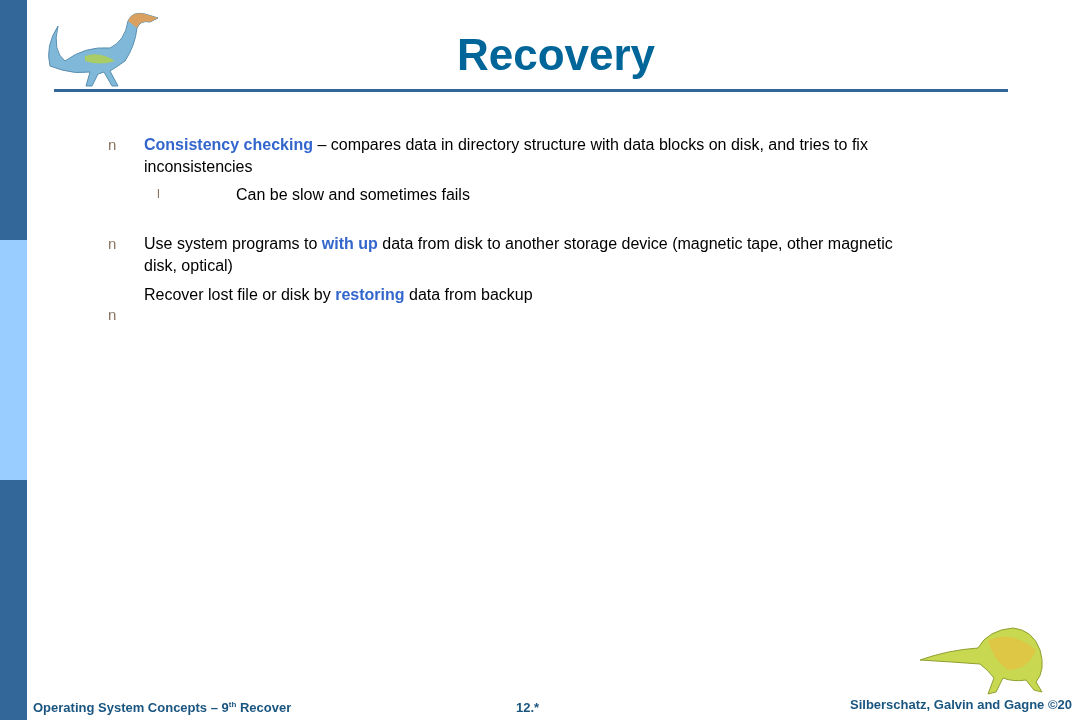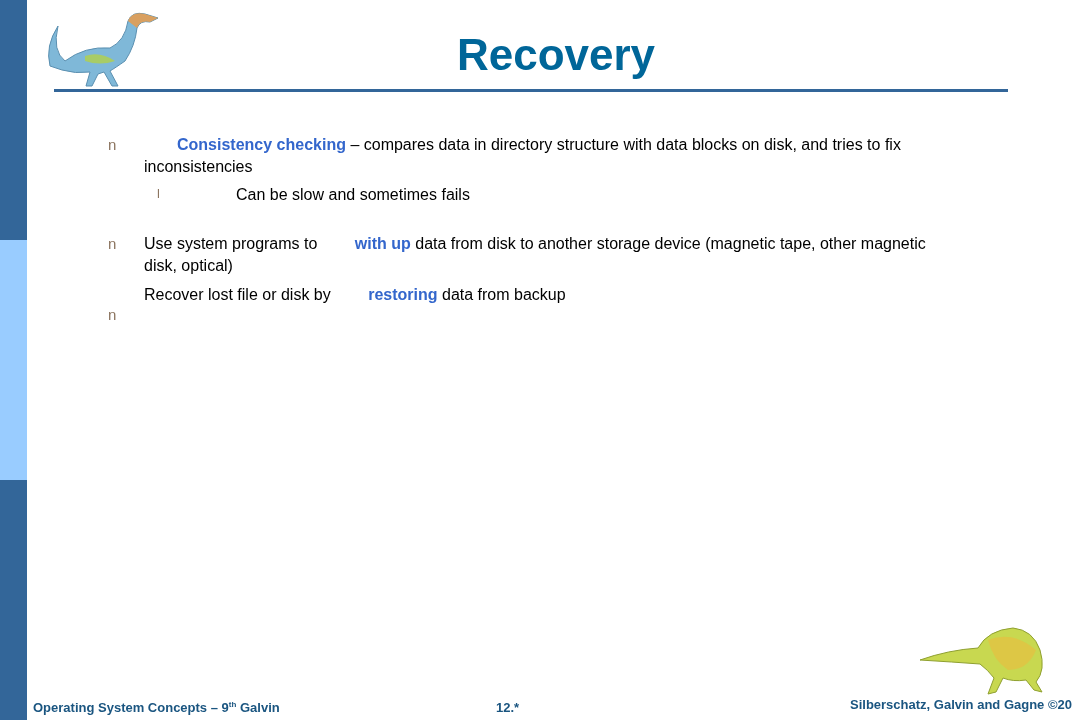--- a/index.html
+++ b/index.html
@@ -11,21 +11,21 @@
   .sb-mid { top:240px; height:240px; background:#99ccff; }
   .sb-bot { top:480px; height:240px; background:#336699; }
   .title { position:absolute; left:0; width:1080px; top:30px; text-align:center; padding-left:16px;
            font-size:44px; font-weight:bold; color:#006699; }
   .title span { position:relative; left:0; }
   .rule { position:absolute; left:54px; top:89px; width:954px; height:3px; background:#336699; }
   .dino-top { position:absolute; left:40px; top:6px; width:125px; height:84px; }
   .dino-bot { position:absolute; left:918px; top:620px; width:130px; height:80px; }
   .item { position:absolute; font-size:16px; color:#000; line-height:22px; }
   .bullet { position:absolute; font-size:15px; color:#8c7560; }
-  .hl { color:#3366cc; font-weight:bold;margin-left:33px; }
+  .hl { color:#3366cc; font-weight:bold; }
   .text { position:absolute; left:144px; width:880px; }
   .footer { position:absolute; top:700px; font-size:13px; font-weight:bold; color:#1a5580; }
   sup { font-size:8px; }
 </style>
 </head>
 <body>
 
 <div class="sidebar">
   <div class="sb-seg sb-top"></div>
   <div class="sb-seg sb-mid"></div>
@@ -59,16 +59,16 @@
 <div class="item text" style="top:284px;">
   <span>Recover lost file or disk by </span><span class="hl">restoring</span><span> data from backup</span>
 </div>
 
 <svg class="dino-bot" viewBox="0 0 130 80">
   <path d="M2 40 Q30 30 60 28 Q70 10 95 8 Q115 10 122 30 Q128 50 118 62 L124 72 L116 70 L108 60 Q95 62 85 58 L78 72 L70 74 L76 58 Q70 50 62 44 Q35 42 2 40 Z" fill="#c8d850" stroke="#8fa030" stroke-width="1"></path>
   <path d="M70 20 Q95 10 118 30 Q110 50 90 50 Q75 40 70 20 Z" fill="#e6c040" opacity="0.7"></path>
 </svg>
 
 <div class="footer" style="left:33px;">
-  <span>Operating System Concepts  – 9</span><sup>th</sup><span> Galvin</span>
+  <span>Operating System Concepts  – 9</span><sup>th</sup><span> Recover</span>
 </div>
-<div class="footer" style="left:496px;">12.*</div>
+<div class="footer" style="left:516px;">12.*</div>
 <div class="footer" style="left:850px;top:697px;">Silberschatz, Galvin and Gagne ©20</div>
 
 </body></html>

